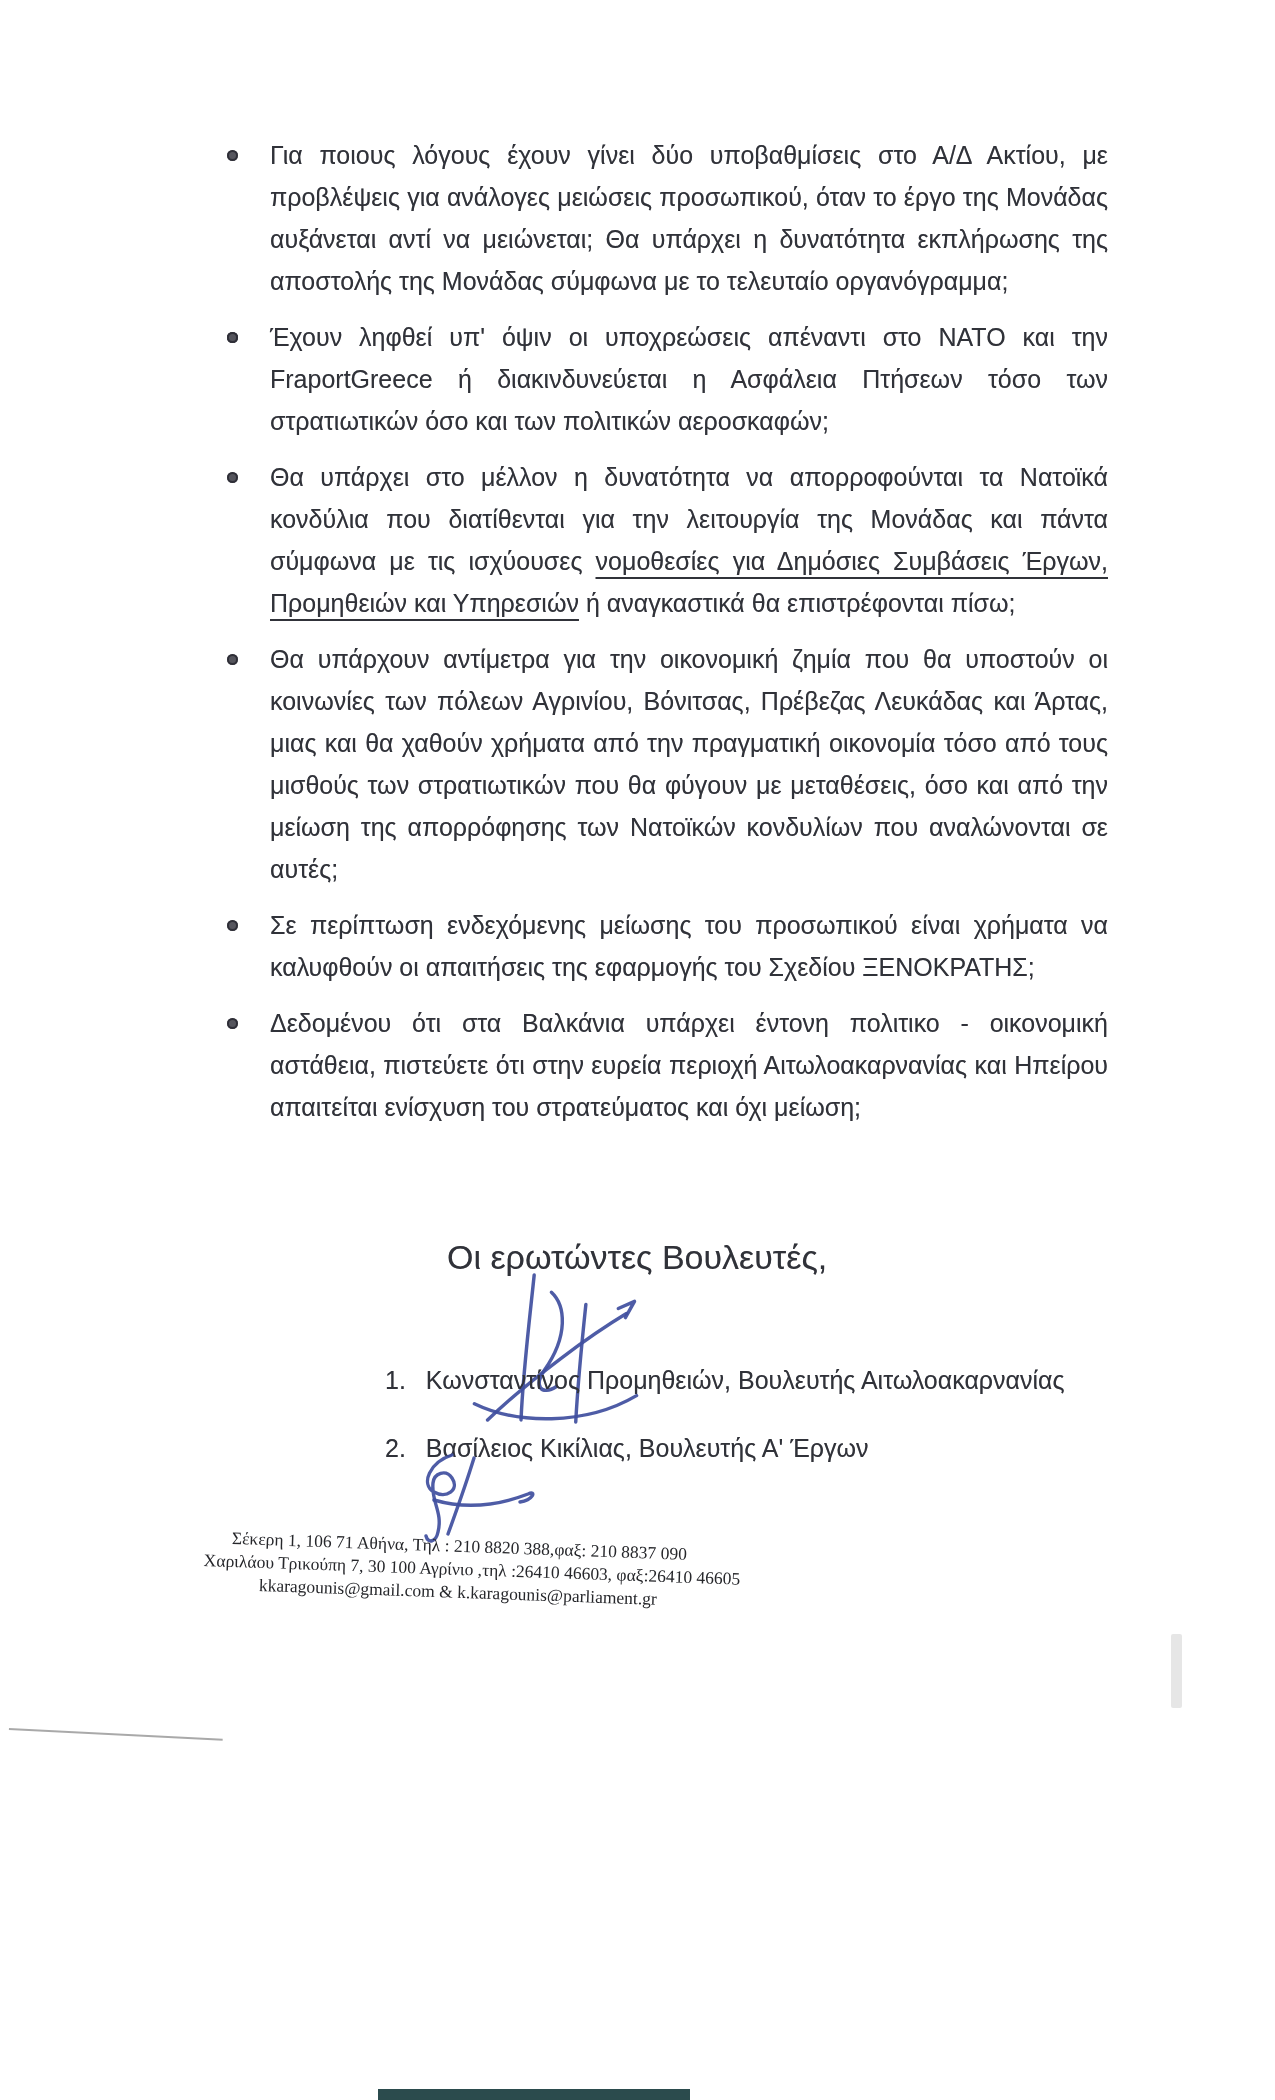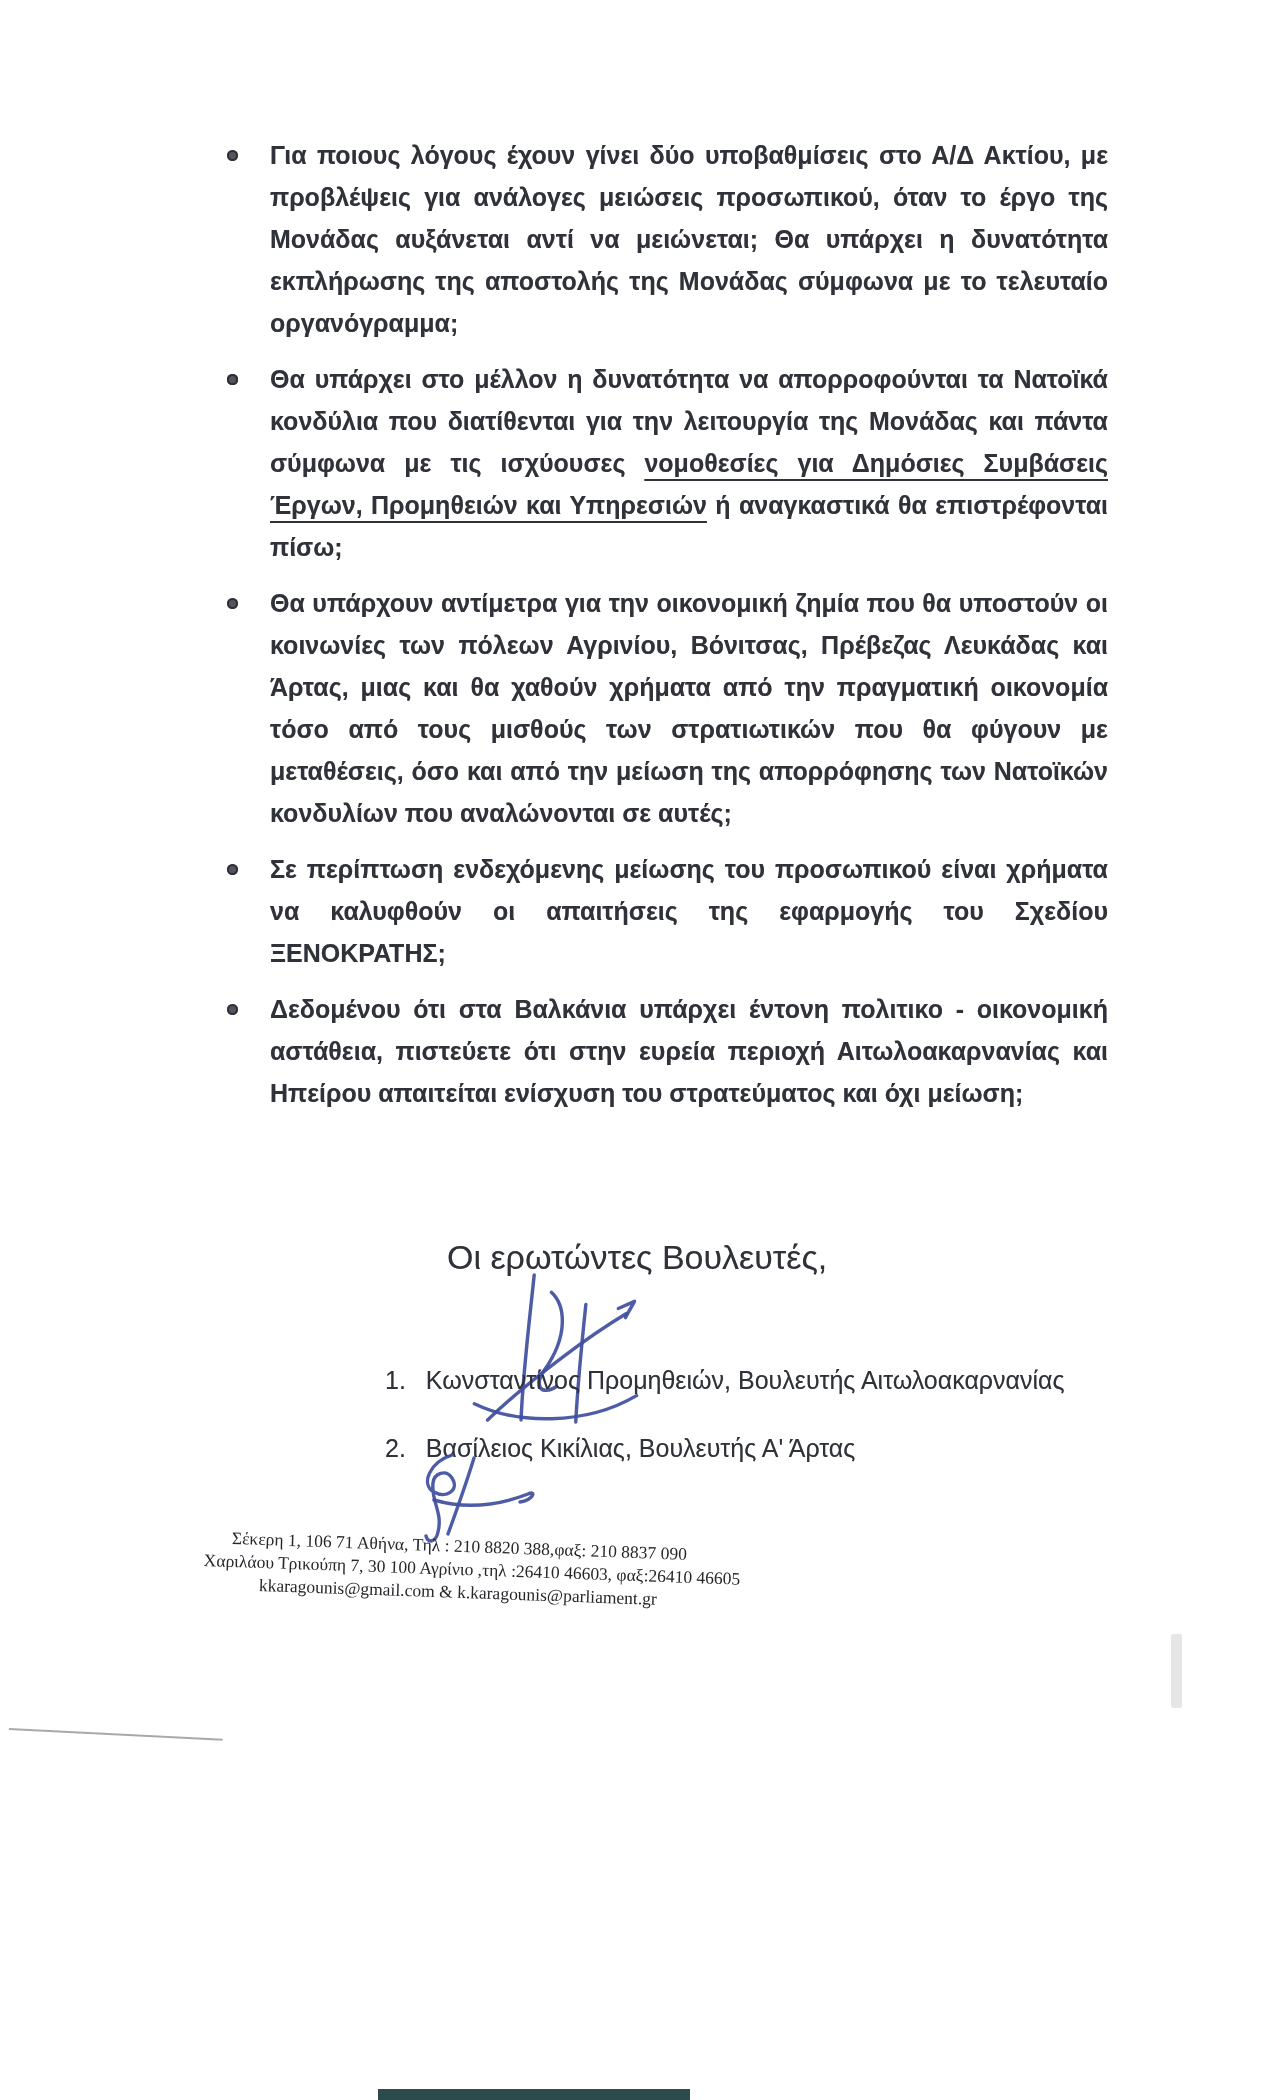--- a/index.html
+++ b/index.html
@@ -15,21 +15,20 @@
   }
   
   .bullets{
     position:absolute;
     left:218px;
     top:134px;
     width:890px;
     margin:0;
     padding:0;
     list-style:none;
-    font-weight:bold;
   }
   .bullet{
     position:relative;
     padding-left:52px;
     margin-bottom:14px;
     font-size:25px;
     line-height:42px;
     text-align:justify;
     color:#303239;
     text-shadow:0 0 0.5px rgba(70,70,80,.45);
@@ -127,20 +126,21 @@
   }
 </style>
 </head>
 <body>
 
 <div class="page">
 
   <ul class="bullets">
     <li class="bullet"><span class="dot"></span><span>Για ποιους λόγους έχουν γίνει δύο υποβαθμίσεις στο Α/Δ Ακτίου, με προβλέψεις για ανάλογες μειώσεις προσωπικού, όταν το έργο της Μονάδας αυξάνεται αντί να μειώνεται; Θα υπάρχει η δυνατότητα εκπλήρωσης της αποστολής της Μονάδας σύμφωνα με το τελευταίο οργανόγραμμα;</span><span class="u"></span><span></span></li>
     <li class="bullet"><span class="dot"></span><span class="u"></span><span></span></li>
+    <li class="bullet"><span class="dot"></span><span>Έχουν ληφθεί υπ' όψιν οι υποχρεώσεις απέναντι στο ΝΑΤΟ και την FraportGreece ή διακινδυνεύεται η Ασφάλεια Πτήσεων τόσο των στρατιωτικών όσο και των πολιτικών αεροσκαφών;</span><span class="u"></span><span></span></li>
     <li class="bullet"><span class="dot"></span><span>Θα υπάρχει στο μέλλον η δυνατότητα να απορροφούνται τα Νατοϊκά κονδύλια που διατίθενται για την λειτουργία της Μονάδας και πάντα σύμφωνα με τις ισχύουσες </span><span class="u">νομοθεσίες για Δημόσιες Συμβάσεις Έργων, Προμηθειών και Υπηρεσιών</span><span> ή αναγκαστικά θα επιστρέφονται πίσω;</span></li>
     <li class="bullet"><span class="dot"></span><span>Θα υπάρχουν αντίμετρα για την οικονομική ζημία που θα υποστούν οι κοινωνίες των πόλεων Αγρινίου, Βόνιτσας, Πρέβεζας Λευκάδας και Άρτας, μιας και θα χαθούν χρήματα από την πραγματική οικονομία τόσο από τους μισθούς των στρατιωτικών που θα φύγουν με μεταθέσεις, όσο και από την μείωση της απορρόφησης των Νατοϊκών κονδυλίων που αναλώνονται σε αυτές;</span><span class="u"></span><span></span></li>
     <li class="bullet"><span class="dot"></span><span>Σε περίπτωση ενδεχόμενης μείωσης του προσωπικού είναι χρήματα να καλυφθούν οι απαιτήσεις της εφαρμογής του Σχεδίου ΞΕΝΟΚΡΑΤΗΣ;</span><span class="u"></span><span></span></li>
     <li class="bullet"><span class="dot"></span><span>Δεδομένου ότι στα Βαλκάνια υπάρχει έντονη πολιτικο - οικονομική αστάθεια, πιστεύετε ότι στην ευρεία περιοχή Αιτωλοακαρνανίας και Ηπείρου απαιτείται ενίσχυση του στρατεύματος και όχι μείωση;</span><span class="u"></span><span></span></li>
   </ul>
 
   <div class="signoff-heading">Οι ερωτώντες Βουλευτές,</div>
 
   <svg class="sig-svg sig1" viewBox="0 0 170 150" aria-hidden="true">
     <path d="M62,3 C58,42 51,98 49,146"></path>
@@ -151,21 +151,21 @@
     <path d="M3,130 C44,150 112,152 163,122"></path>
   </svg>
 
   <div class="signatory first">
     <span>1.</span>
     <span>Κωνσταντίνος Προμηθειών, Βουλευτής Αιτωλοακαρνανίας</span>
   </div>
 
   <div class="signatory second">
     <span>2.</span>
-    <span>Βασίλειος Κικίλιας, Βουλευτής Α' Άρτας</span>
+    <span>Βασίλειος Κικίλιας, Βουλευτής Α' Έργων</span>
   </div>
 
   <svg class="sig-svg sig2" viewBox="0 0 140 100" aria-hidden="true">
     <path d="M42,5 C20,12 10,34 24,42 C36,49 50,40 42,28 C36,19 24,23 23,33 C21,52 33,62 28,82 C26,92 18,94 16,86"></path>
     <path d="M64,8 C56,34 46,62 38,84"></path>
     <path d="M24,50 C58,60 92,54 118,44 C127,40 123,50 110,52"></path>
   </svg>
 
   <div class="footer">
     <div>Σέκερη 1, 106 71 Αθήνα, Τηλ : 210 8820 388,φαξ: 210 8837 090</div>

